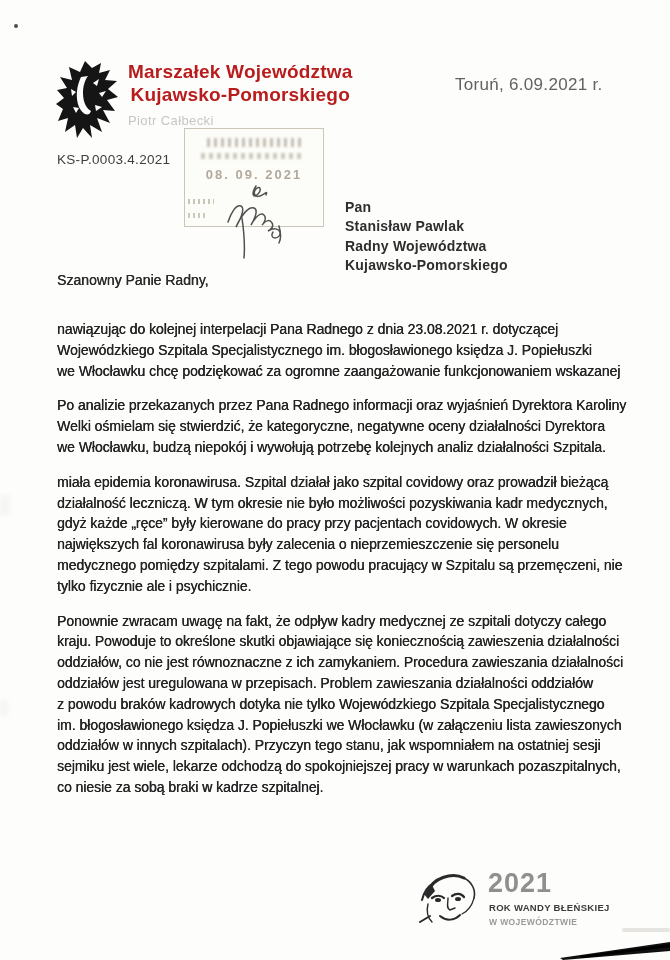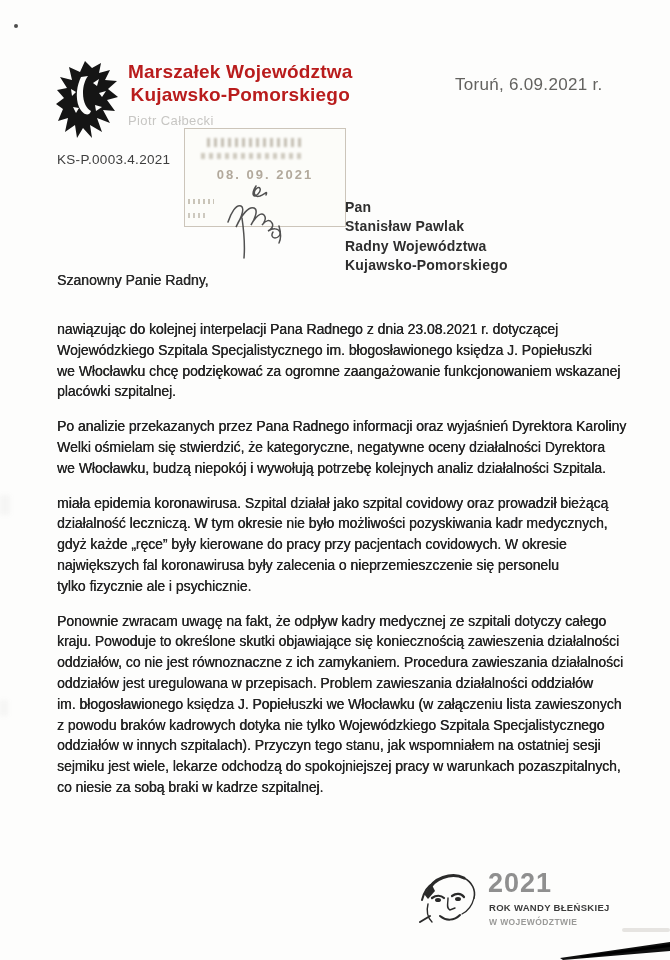--- a/index.html
+++ b/index.html
@@ -14,21 +14,21 @@
   }
   
   .speck{position:absolute;left:14px;top:24px;width:4px;height:4px;background:#2e2e2e;border-radius:50%;opacity:.85;}
   .coa{position:absolute;left:55px;top:59px;width:64px;height:80px;}
   .sender{position:absolute;left:128px;top:60px;line-height:23px;}
   .sender .s1,.sender .s2{font-size:19px;font-weight:bold;color:#b91c1c;letter-spacing:.2px;text-align:center;}
   .sender .s3{font-size:13px;color:#c7c6c3;margin-top:3px;letter-spacing:.4px;filter:blur(.3px);}
   .dateline{position:absolute;left:455px;top:75px;font-size:17px;color:#63625f;letter-spacing:.3px;}
   .refnum{position:absolute;left:57px;top:152px;font-size:13.5px;color:#3e3e3e;letter-spacing:.3px;}
   
-  .stamp{position:absolute;left:184px;top:128px;width:138px;height:97px;border:1px solid #ccc5ba;background:rgba(250,248,244,.35);padding-left:22px;}
+  .stamp{position:absolute;left:184px;top:128px;width:138px;height:97px;border:1px solid #ccc5ba;background:rgba(250,248,244,.35);}
   .stamp .smudge1{position:absolute;left:22px;top:9px;width:96px;height:9px;
     background:repeating-linear-gradient(90deg,rgba(150,140,120,.55) 0 3px,rgba(150,140,120,0) 3px 7px);
     filter:blur(1px);}
   .stamp .smudge2{position:absolute;left:16px;top:24px;width:104px;height:6px;
     background:repeating-linear-gradient(90deg,rgba(150,140,120,.45) 0 4px,rgba(150,140,120,0) 4px 8px);
     filter:blur(1px);}
   .stamp .sdate{position:absolute;left:0;top:38px;width:100%;text-align:center;
     font-size:13px;font-weight:bold;color:#b2a99c;letter-spacing:2px;filter:blur(.3px);}
   .stamp .smudge3{position:absolute;left:3px;top:70px;width:26px;height:5px;
     background:repeating-linear-gradient(90deg,rgba(150,140,120,.5) 0 2px,rgba(150,140,120,0) 2px 5px);filter:blur(.6px);}
@@ -101,41 +101,41 @@
       <div>Kujawsko-Pomorskiego</div>
     </div>
 
   <div class="salutation">Szanowny Panie Radny,</div>
 
   <div class="body">
       <div class="para">
         <div>nawiązując do kolejnej interpelacji Pana Radnego z dnia 23.08.2021 r. dotyczącej</div>
         <div>Wojewódzkiego Szpitala Specjalistycznego im. błogosławionego księdza J. Popiełuszki</div>
         <div>we Włocławku chcę podziękować za ogromne zaangażowanie funkcjonowaniem wskazanej</div>
-        <div>placówki szpitalnej.</div>
       </div>
       <div class="para">
         <div>Po analizie przekazanych przez Pana Radnego informacji oraz wyjaśnień Dyrektora Karoliny</div>
         <div>Welki ośmielam się stwierdzić, że kategoryczne, negatywne oceny działalności Dyrektora</div>
         <div>we Włocławku, budzą niepokój i wywołują potrzebę kolejnych analiz działalności Szpitala.</div>
       </div>
       <div class="para">
         <div>miała epidemia koronawirusa. Szpital działał jako szpital covidowy oraz prowadził bieżącą</div>
         <div>działalność leczniczą. W tym okresie nie było możliwości pozyskiwania kadr medycznych,</div>
         <div>gdyż każde „ręce” były kierowane do pracy przy pacjentach covidowych. W okresie</div>
         <div>największych fal koronawirusa były zalecenia o nieprzemieszczenie się personelu</div>
+        <div>medycznego pomiędzy szpitalami. Z tego powodu pracujący w Szpitalu są przemęczeni, nie</div>
         <div>tylko fizycznie ale i psychicznie.</div>
       </div>
       <div class="para">
         <div>Ponownie zwracam uwagę na fakt, że odpływ kadry medycznej ze szpitali dotyczy całego</div>
         <div>kraju. Powoduje to określone skutki objawiające się koniecznością zawieszenia działalności</div>
         <div>oddziałów, co nie jest równoznaczne z ich zamykaniem. Procedura zawieszania działalności</div>
         <div>oddziałów jest uregulowana w przepisach. Problem zawieszania działalności oddziałów</div>
+        <div>z powodu braków kadrowych dotyka nie tylko Wojewódzkiego Szpitala Specjalistycznego</div>
         <div>im. błogosławionego księdza J. Popiełuszki we Włocławku (w załączeniu lista zawieszonych</div>
-        <div>z powodu braków kadrowych dotyka nie tylko Wojewódzkiego Szpitala Specjalistycznego</div>
         <div>oddziałów w innych szpitalach). Przyczyn tego stanu, jak wspomniałem na ostatniej sesji</div>
         <div>sejmiku jest wiele, lekarze odchodzą do spokojniejszej pracy w warunkach pozaszpitalnych,</div>
         <div>co niesie za sobą braki w kadrze szpitalnej.</div>
       </div>
     </div>
 
   <svg class="portrait" viewBox="0 0 64 62" aria-hidden="true">
     <g fill="none" stroke="#2a2a2a" stroke-linecap="round">
       <path d="M10,22 C14,8 34,2 46,8" stroke-width="3"></path>
       <path d="M4,30 C6,22 10,16 16,13" stroke-width="2"></path>

